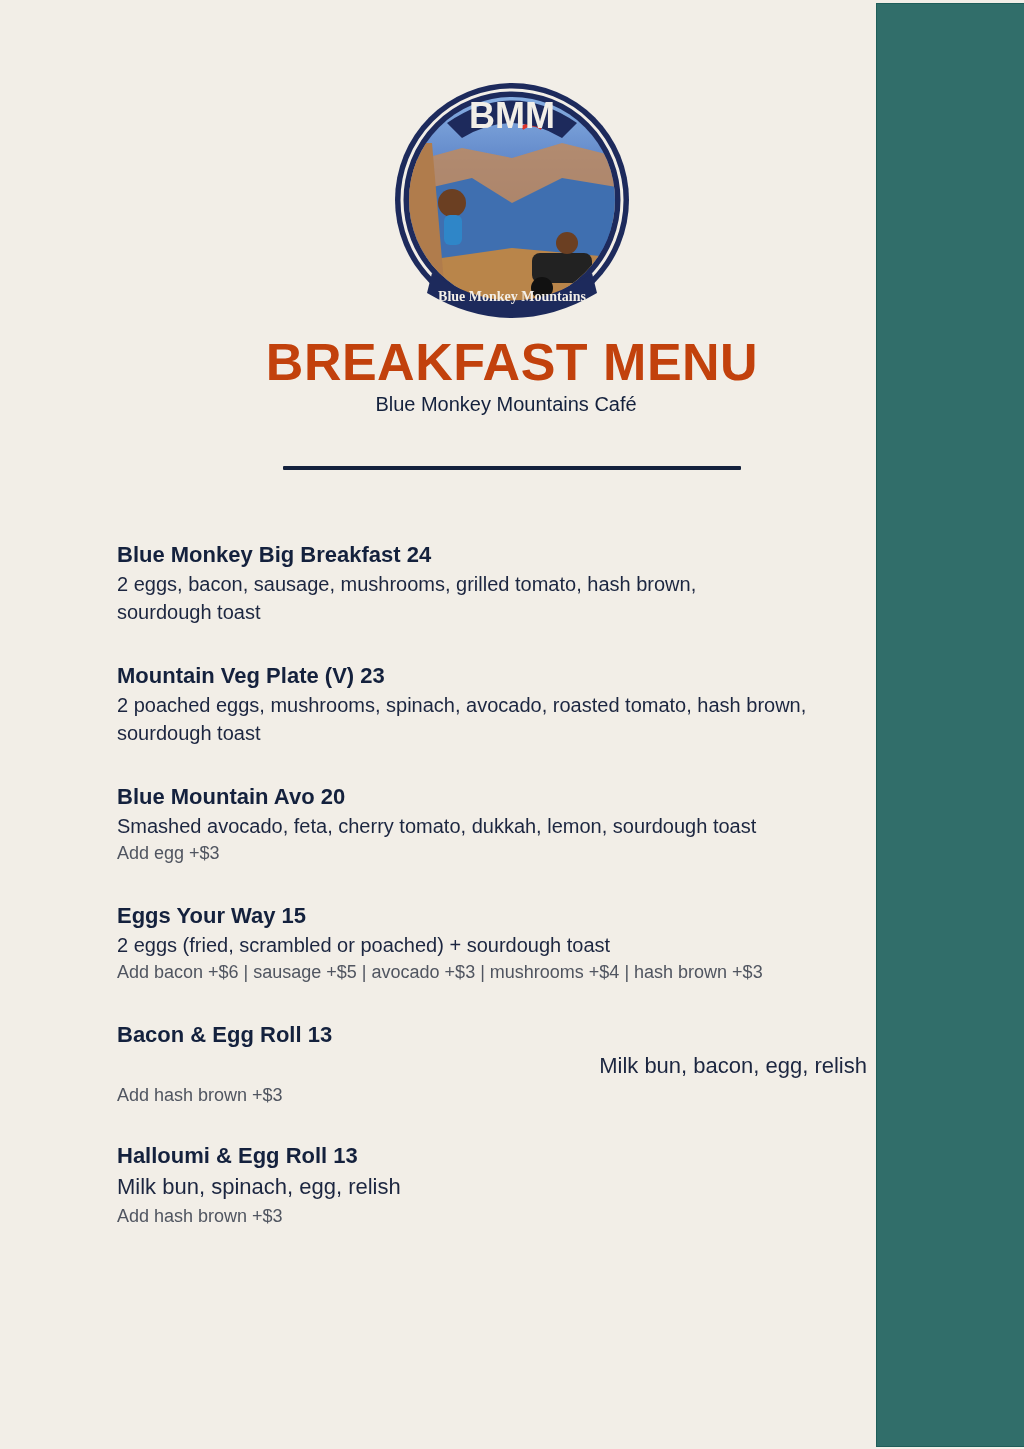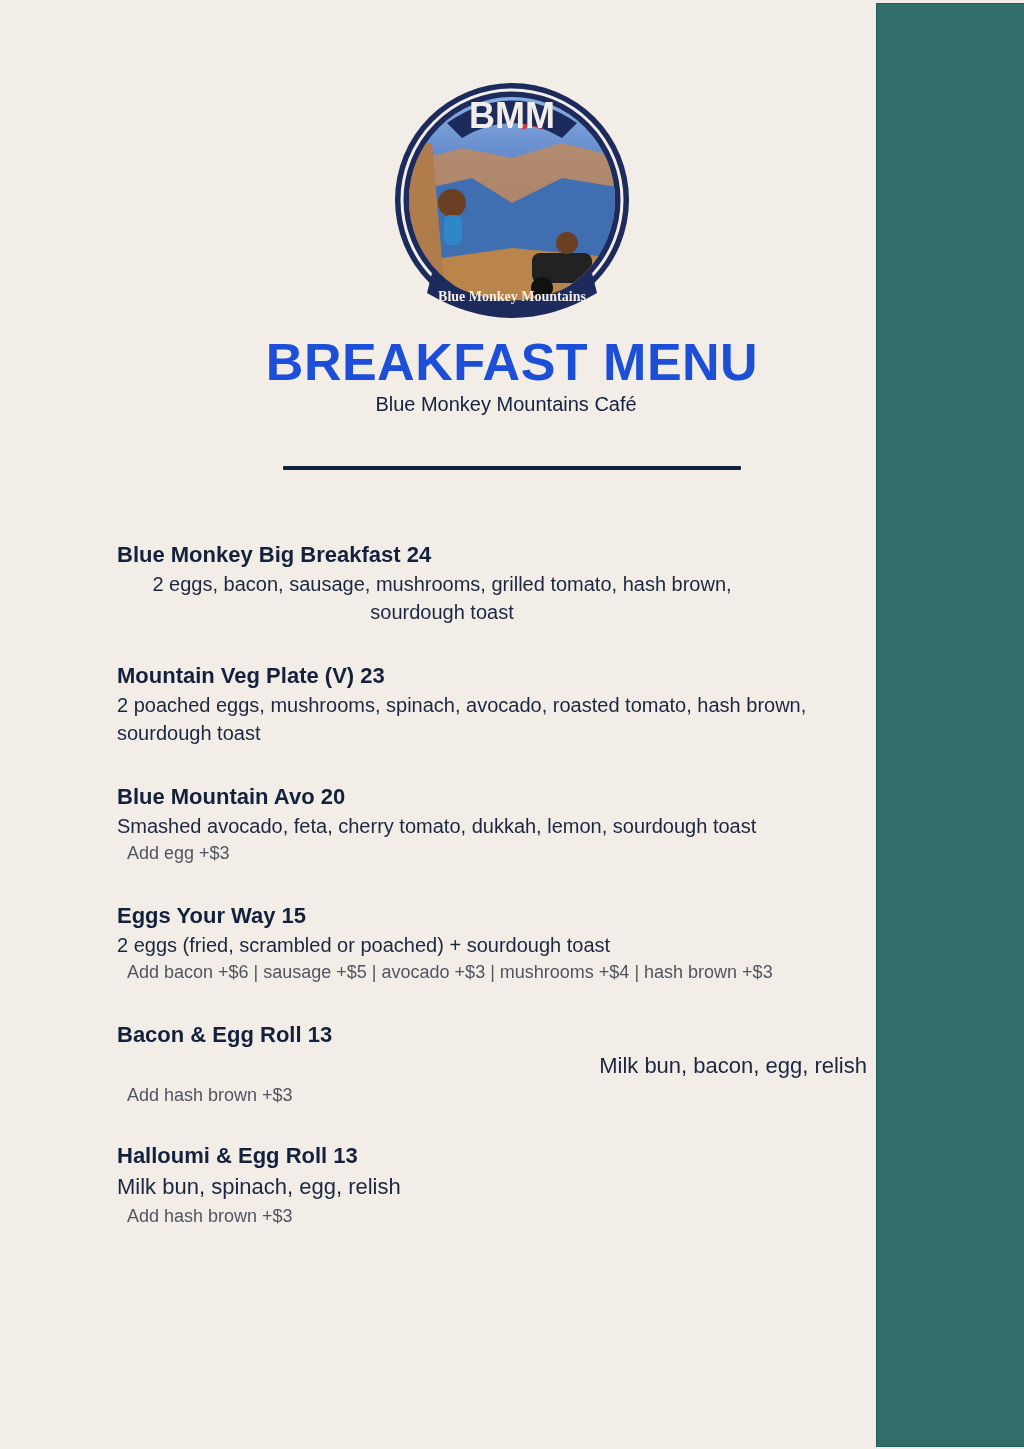--- a/index.html
+++ b/index.html
@@ -11,35 +11,35 @@
   }
   .side-panel {
     position: absolute; left: 876px; top: 3px; width: 147px; height: 1442px;
     background: #316e6a; border: 1px solid #1f5e5a;
   }
   .logo {
     position: absolute; left: 392px; top: 83px; width: 240px; height: 235px;
   }
   .title {
     position: absolute; left: 0; width: 1024px; top: 332px; text-align: center;
-    font-size: 52px; font-weight: bold; color: #1d4ed8; letter-spacing: 0.5px;
+    font-size: 52px; font-weight: bold; color: #c2410c; letter-spacing: 0.5px;
   }
   .subtitle {
     position: absolute; left: 0; width: 1012px; top: 393px; text-align: center;
     font-size: 20px; color: #14213d;
   }
   .divider {
     position: absolute; left: 283px; top: 466px; width: 458px; height: 4px;
     background: #14213d; border-radius: 1px;
   }
   .items { position: absolute; left: 117px; top: 540px; width: 750px; }
   .item { margin-bottom: 0; }
   .item-name { font-size: 22px; font-weight: bold; color: #14213d; line-height: 30px; }
   .item-desc { font-size: 20px; color: #1c2640; line-height: 28px; }
-  .item-extra { font-size: 18px; color: #505560; line-height: 26px; margin-left: 10px; }
+  .item-extra { font-size: 18px; color: #505560; line-height: 26px; }
 </style>
 </head>
 <body>
 
 <div class="side-panel"></div>
 
 <div class="logo">
   <svg width="240" height="235" viewBox="0 0 240 235">
     <defs>
       <linearGradient id="sky" x1="0" y1="0" x2="0" y2="1">
@@ -75,21 +75,21 @@
   </svg>
 </div>
 
 <div class="title">BREAKFAST MENU</div>
 <div class="subtitle">Blue Monkey Mountains Café</div>
 <div class="divider"></div>
 
 <div class="items">
   <div class="item" style="position:absolute;top:0;width:750px;">
     <div class="item-name">Blue Monkey Big Breakfast 24</div>
-    <div class="item-desc" style="width:650px;text-align:center;">2 eggs, bacon, sausage, mushrooms, grilled tomato, hash brown, sourdough toast</div>
+    <div class="item-desc" style="width:650px;">2 eggs, bacon, sausage, mushrooms, grilled tomato, hash brown, sourdough toast</div>
   </div>
   <div class="item" style="position:absolute;top:121px;width:750px;">
     <div class="item-name">Mountain Veg Plate (V) 23</div>
     <div class="item-desc" style="width:710px;">2 poached eggs, mushrooms, spinach, avocado, roasted tomato, hash brown, sourdough toast</div>
   </div>
   <div class="item" style="position:absolute;top:242px;width:750px;">
     <div class="item-name">Blue Mountain Avo 20</div>
     <div class="item-desc">Smashed avocado, feta, cherry tomato, dukkah, lemon, sourdough toast</div>
     <div class="item-extra">Add egg +$3</div>
   </div>

